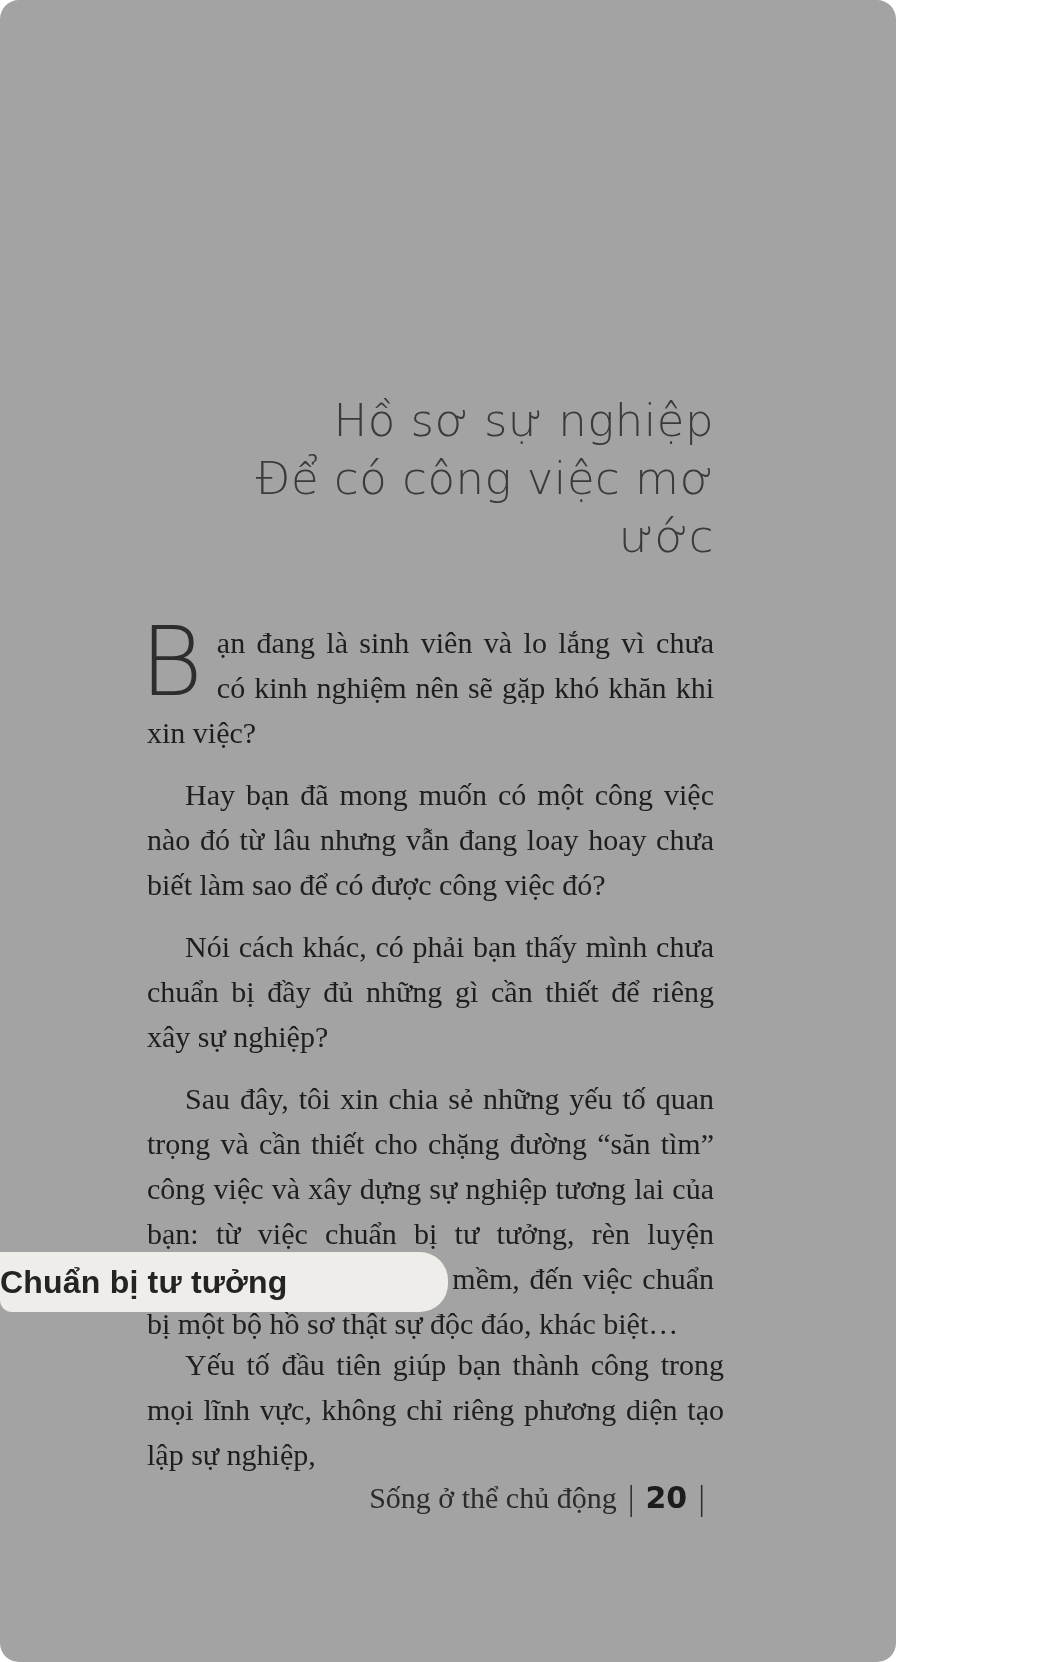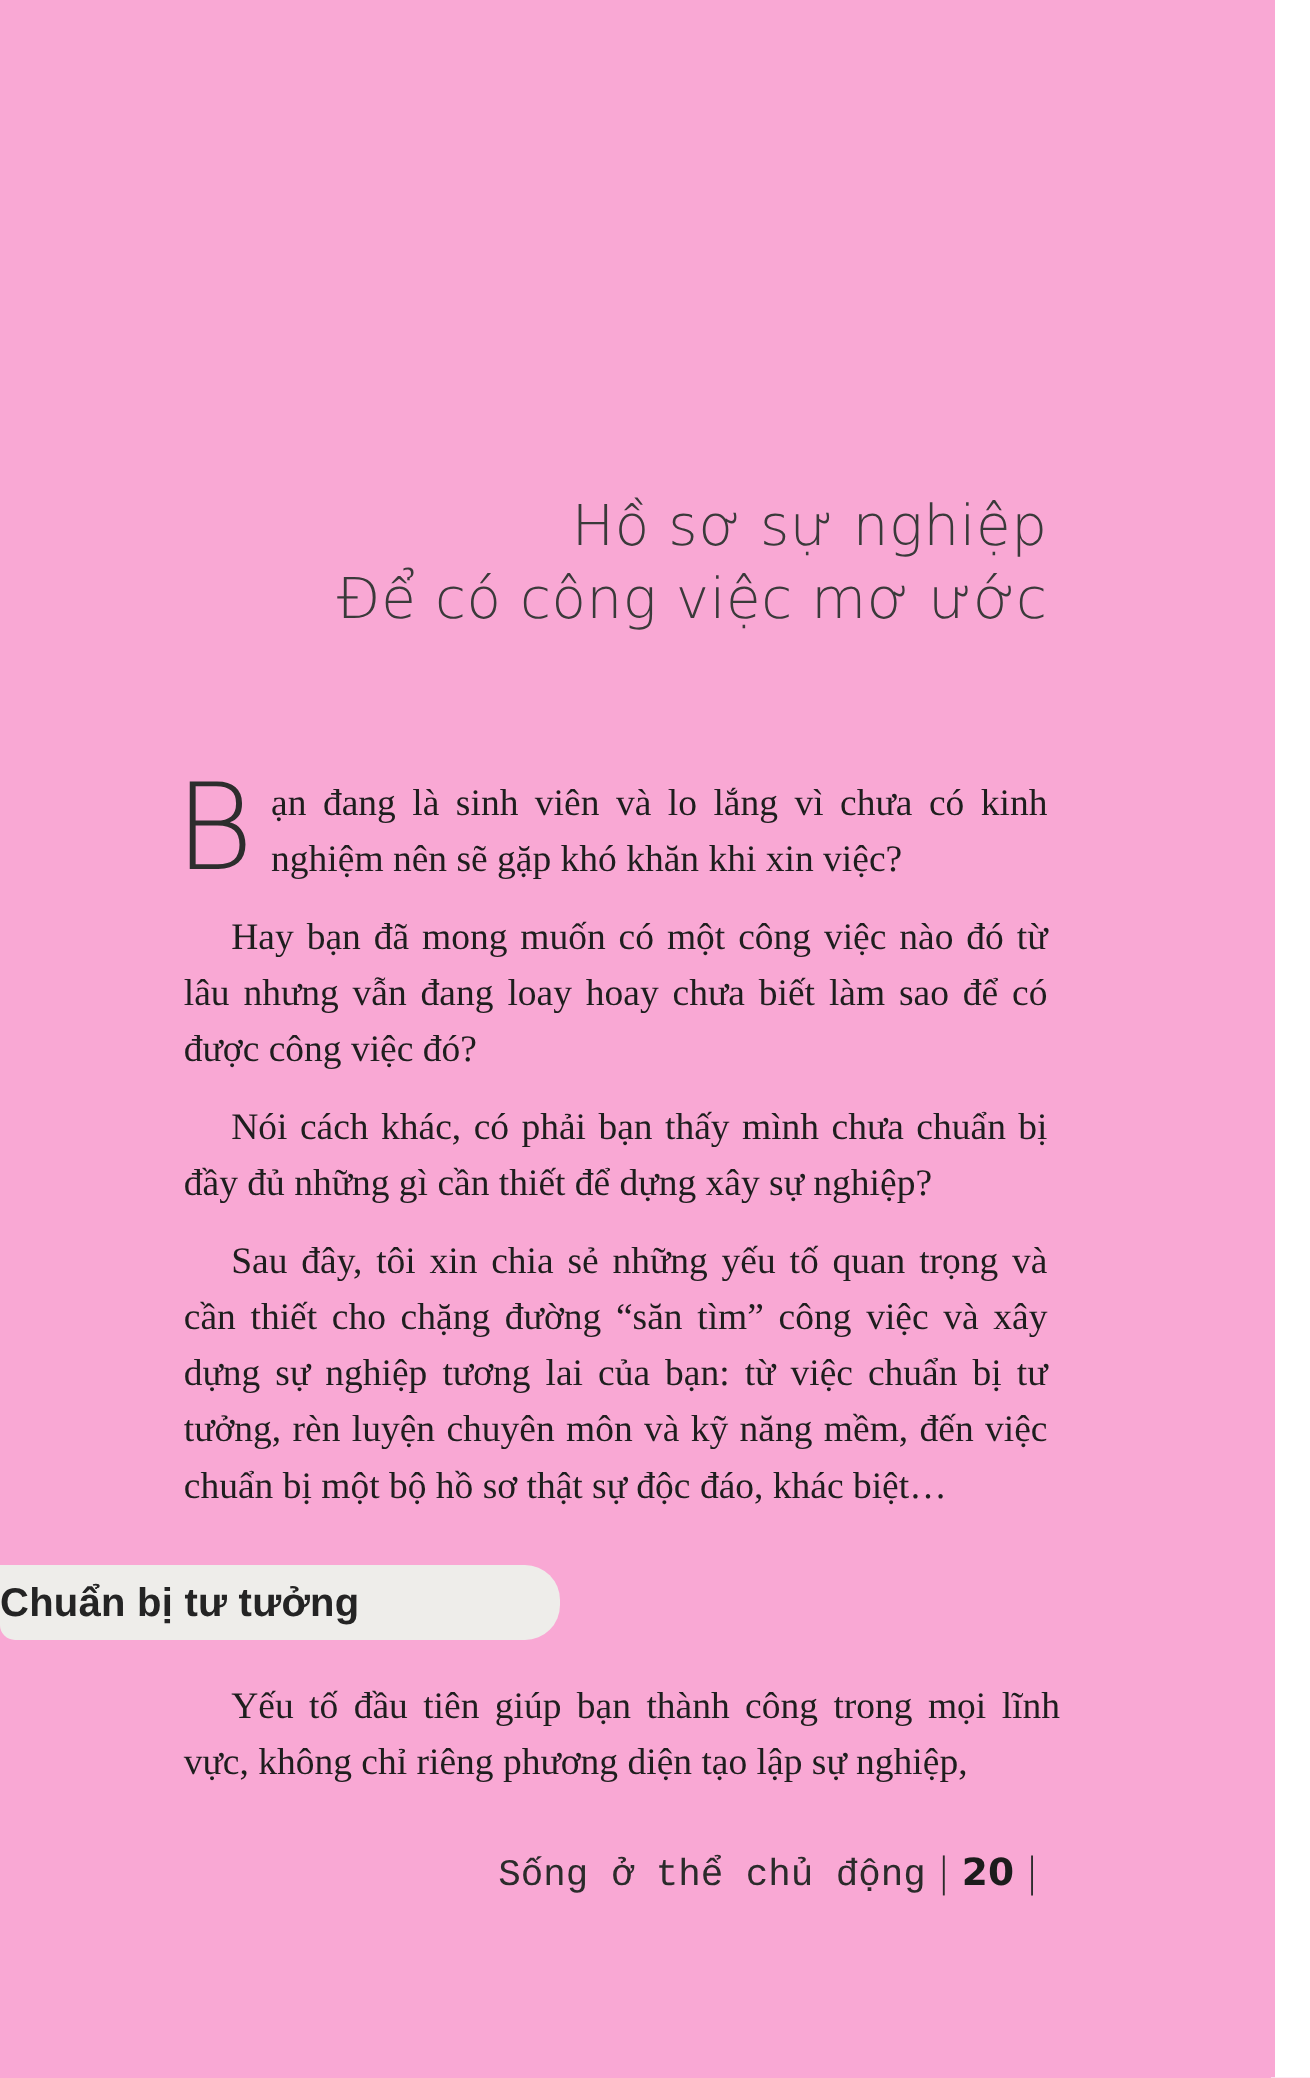--- a/index.html
+++ b/index.html
@@ -1,22 +1,23 @@
 <!DOCTYPE html>
 <html lang="vi"><head>
 <meta charset="utf-8">
 <style>
   html,body{margin:0;padding:0;background:#ffffff;}
   .page{
     position:relative;
-    width:1020px;height:1662px;
-    background:#f9a8d4;
+    width:896px;height:1662px;
+    background:#a3a3a3;
     overflow:hidden;
     font-family:"Liberation Serif", serif;
     color:#1e1e1e;
+    border-radius:19px;
   }
   
   .chapter-title{
     position:absolute;top:392px;right:182px;left:147px;
     text-align:right;
     font-family:"DejaVu Sans", sans-serif;
     font-weight:300;
     font-size:45px;line-height:58px;
     color:#3a3a3a;
     letter-spacing:.5px;
@@ -63,21 +64,21 @@
     white-space:nowrap;
   }
   
   .page-footer{
     position:absolute;top:1478px;right:180px;
     display:flex;align-items:baseline;
     font-size:30px;
     color:#2b2b2b;
     white-space:nowrap;
   }
-  .footer-booktitle{font-family:Liberation Mono, monospace;}
+  .footer-booktitle{font-family:Liberation Serif, serif;}
   .footer-sep{
     font-family:"DejaVu Sans", sans-serif;
     font-weight:300;font-size:32px;
     padding:0 9px;color:#2b2b2b;
     transform:translateY(1px);
   }
   .footer-page{
     font-family:"DejaVu Sans", sans-serif;
     font-weight:700;font-size:30px;color:#1c1c1c;
   }
@@ -88,21 +89,21 @@
 <div class="page">
 
   <header class="chapter-title">
     <div>Hồ sơ sự nghiệp</div>
     <div>Để có công việc mơ ước</div>
   </header>
 
   <main class="body-block">
     <p class="body-par first-par"><span class="dropcap">B</span><span>ạn đang là sinh viên và lo lắng vì chưa có kinh nghiệm nên sẽ gặp khó khăn khi xin việc?</span></p>
     <p class="body-par">Hay bạn đã mong muốn có một công việc nào đó từ lâu nhưng vẫn đang loay hoay chưa biết làm sao để có được công việc đó?</p>
-    <p class="body-par">Nói cách khác, có phải bạn thấy mình chưa chuẩn bị đầy đủ những gì cần thiết để dựng xây sự nghiệp?</p>
+    <p class="body-par">Nói cách khác, có phải bạn thấy mình chưa chuẩn bị đầy đủ những gì cần thiết để riêng xây sự nghiệp?</p>
     <p class="body-par">Sau đây, tôi xin chia sẻ những yếu tố quan trọng và cần thiết cho chặng đường “săn tìm” công việc và xây dựng sự nghiệp tương lai của bạn: từ việc chuẩn bị tư tưởng, rèn luyện chuyên môn và kỹ năng mềm, đến việc chuẩn bị một bộ hồ sơ thật sự độc đáo, khác biệt…</p>
   </main>
 
   <div class="section-pill">
     <span class="section-heading">Chuẩn bị tư tưởng</span>
   </div>
 
   <section class="body-block2">
     <p class="body-par">Yếu tố đầu tiên giúp bạn thành công trong mọi lĩnh vực, không chỉ riêng phương diện tạo lập sự nghiệp,</p>
   </section>

